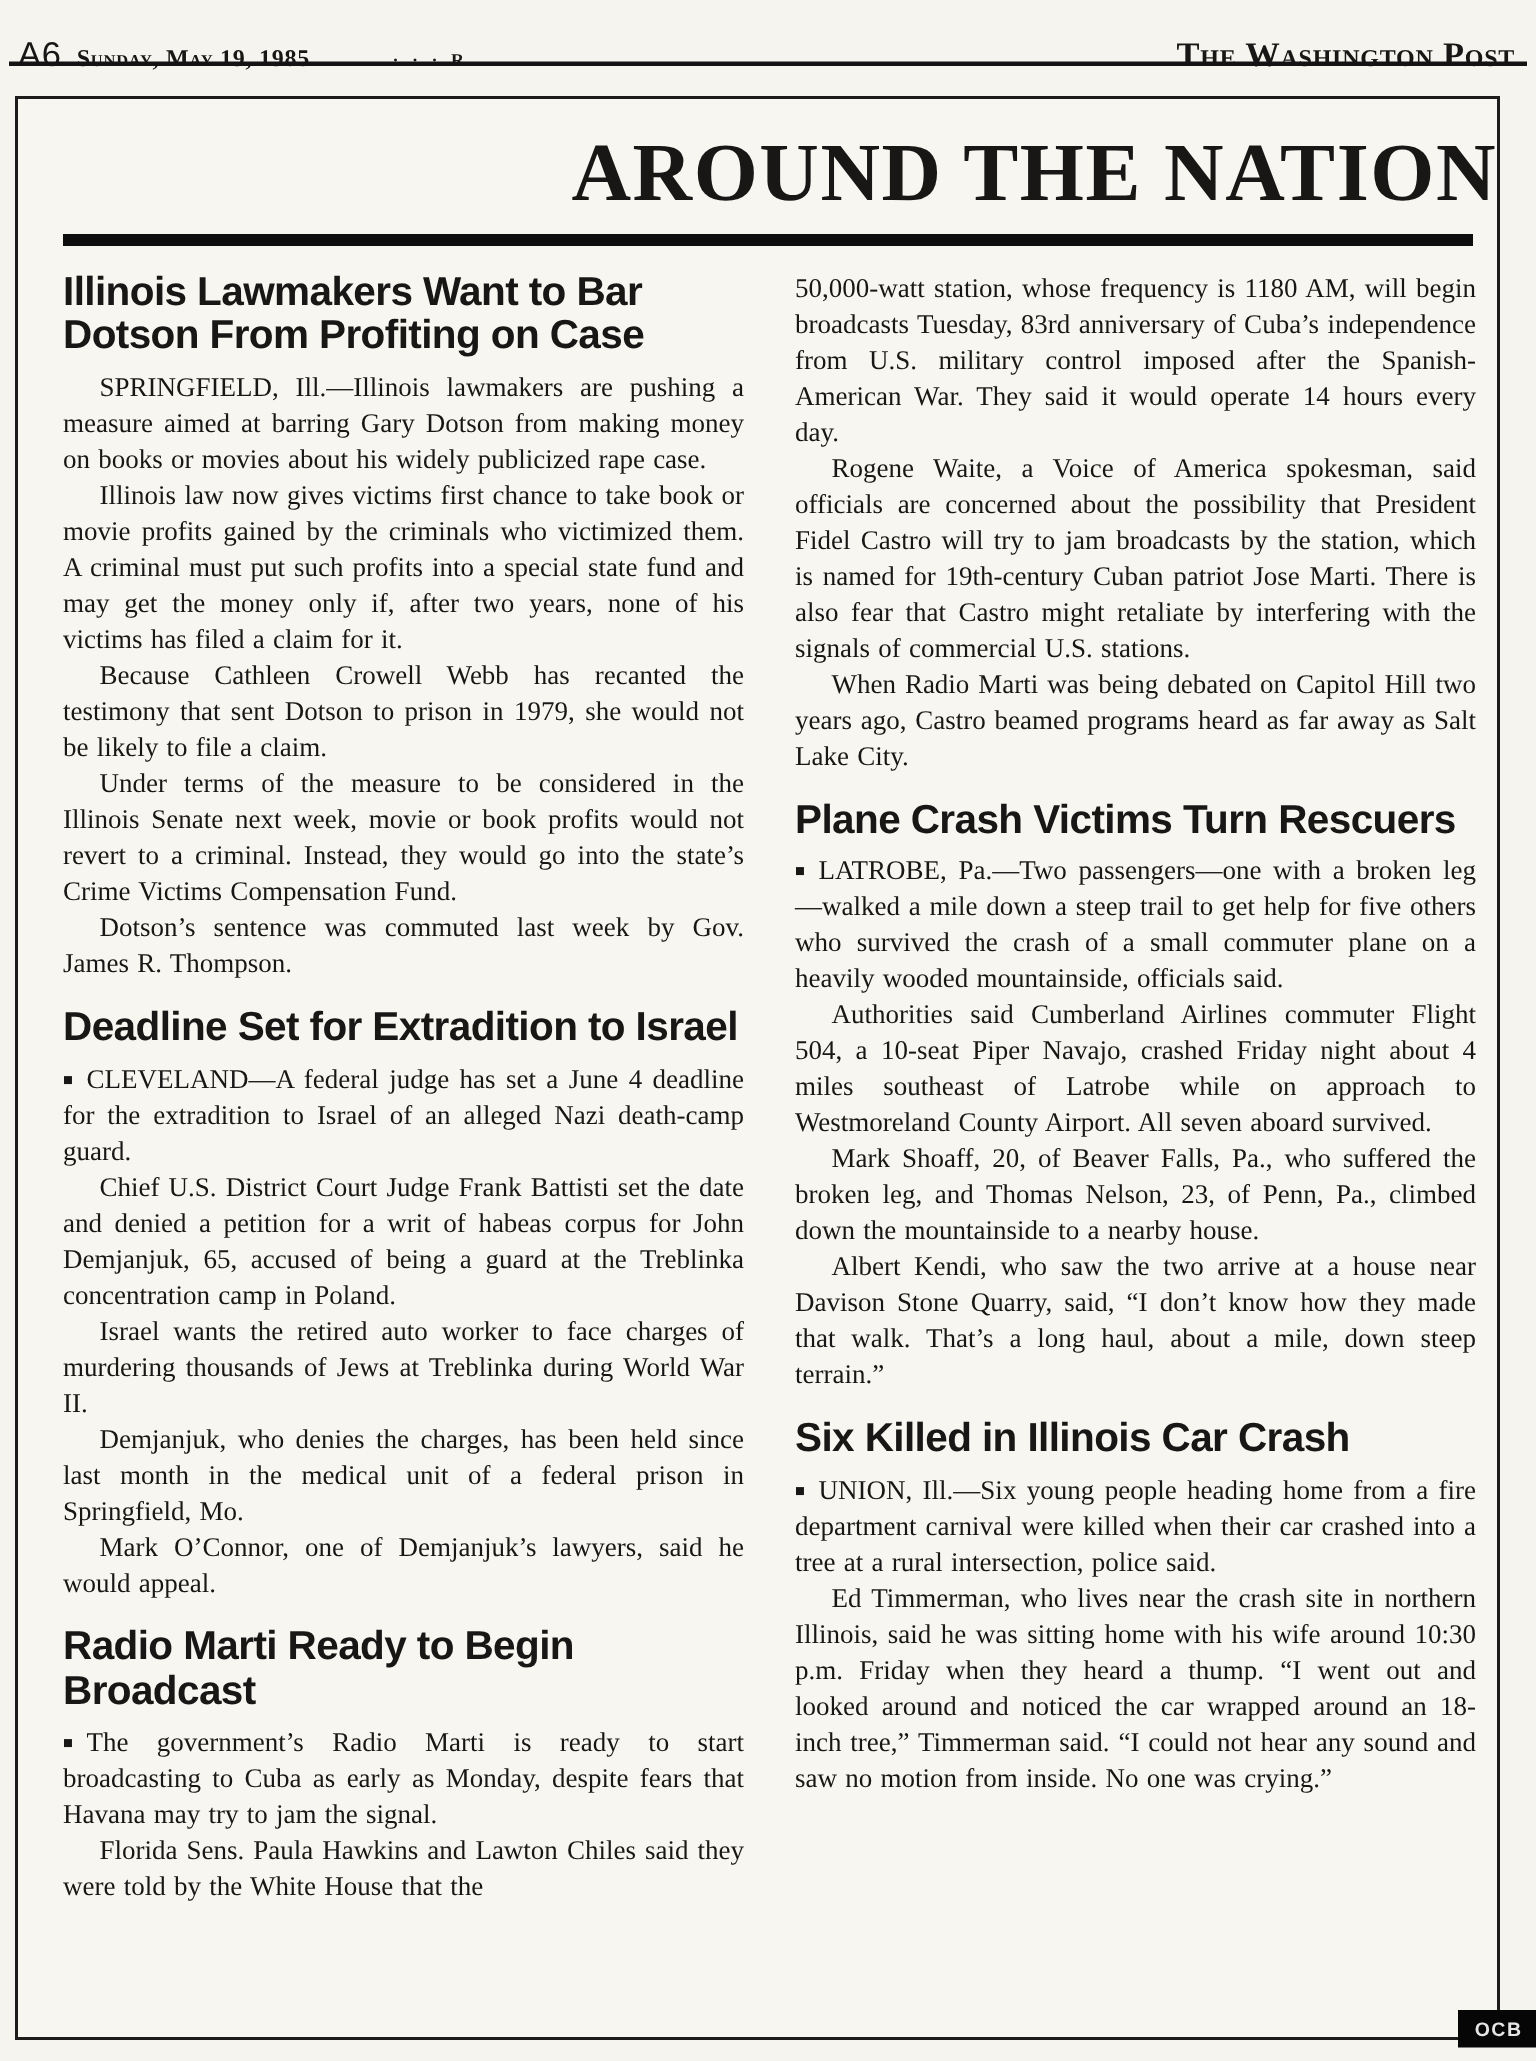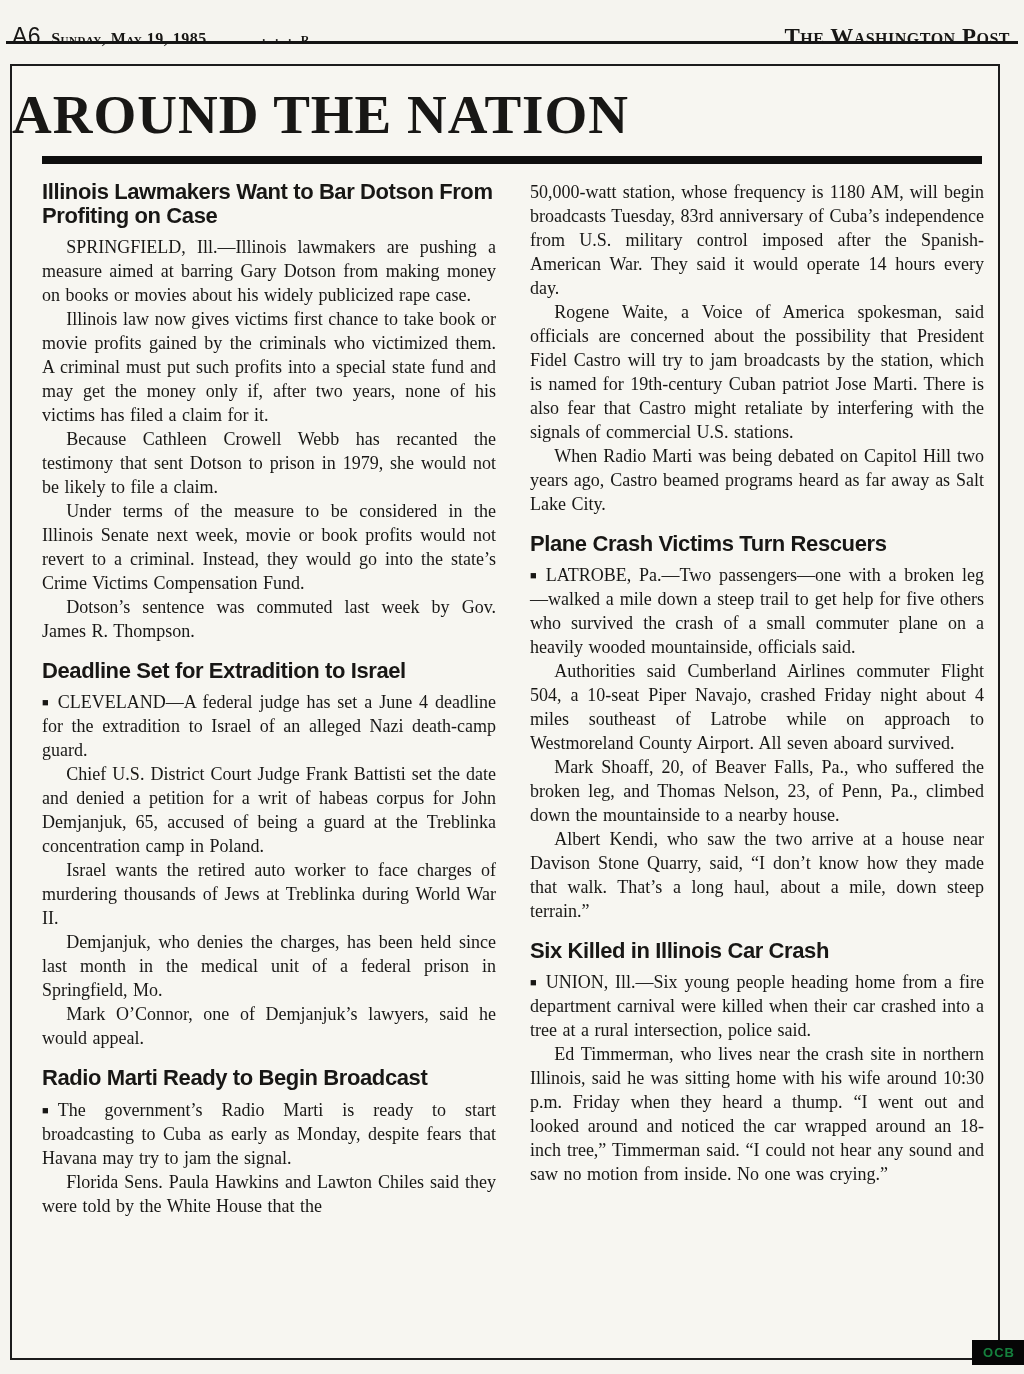--- a/index.html
+++ b/index.html
@@ -39,21 +39,21 @@
   .content-box{
     position:absolute;top:64px;left:10px;
     width:990px;height:1296px;
     box-sizing:border-box;
     border:2px solid #1c1c1c;
     background:#f7f6f1;
     overflow:hidden;
   }
   .section-title{
     margin:20px 0 0;
-    text-align:left;
+    text-align:right;
     font-size:55px;
     font-weight:bold;
     letter-spacing:1px;
     line-height:1.05;
     font-family:"Liberation Serif", serif;
   }
   .title-rule{
     height:8px;background:#0e0e0e;
     margin:12px 16px 0 30px;
   }
@@ -61,21 +61,21 @@
   .columns{
     display:flex;gap:34px;
     padding:16px 16px 0 30px;
   }
   .col{width:454px;flex:0 0 454px;}
   .article{margin-top:16px;}
   .article.first{margin-top:0;}
   .headline{
     font-family:"Liberation Sans", sans-serif;
     font-weight:bold;
-    font-size:22px;
+    font-size:27px;
     line-height:1.1;
     letter-spacing:-0.4px;
     margin:0 0 7px 0;
   }
   .para{
     margin:0;
     font-size:18px;
     line-height:24px;
     text-align:justify;
     text-indent:1.35em;
@@ -92,21 +92,21 @@
   .credit{
     text-align:center;
     font-weight:bold;
     font-size:13.5px;
     margin-top:3px;
     letter-spacing:0.2px;
   }
   
   .watermark{
     position:absolute;right:0;bottom:9px;
-    background:#060606;color:#15803d;
+    background:#060606;color:#e5e5e5;
     font-family:"Liberation Sans", sans-serif;
     font-weight:bold;font-size:13px;letter-spacing:1px;
     padding:5px 9px 5px 11px;
     z-index:5;
   }
 </style>
 </head>
 <body>
 
 <div class="page">

